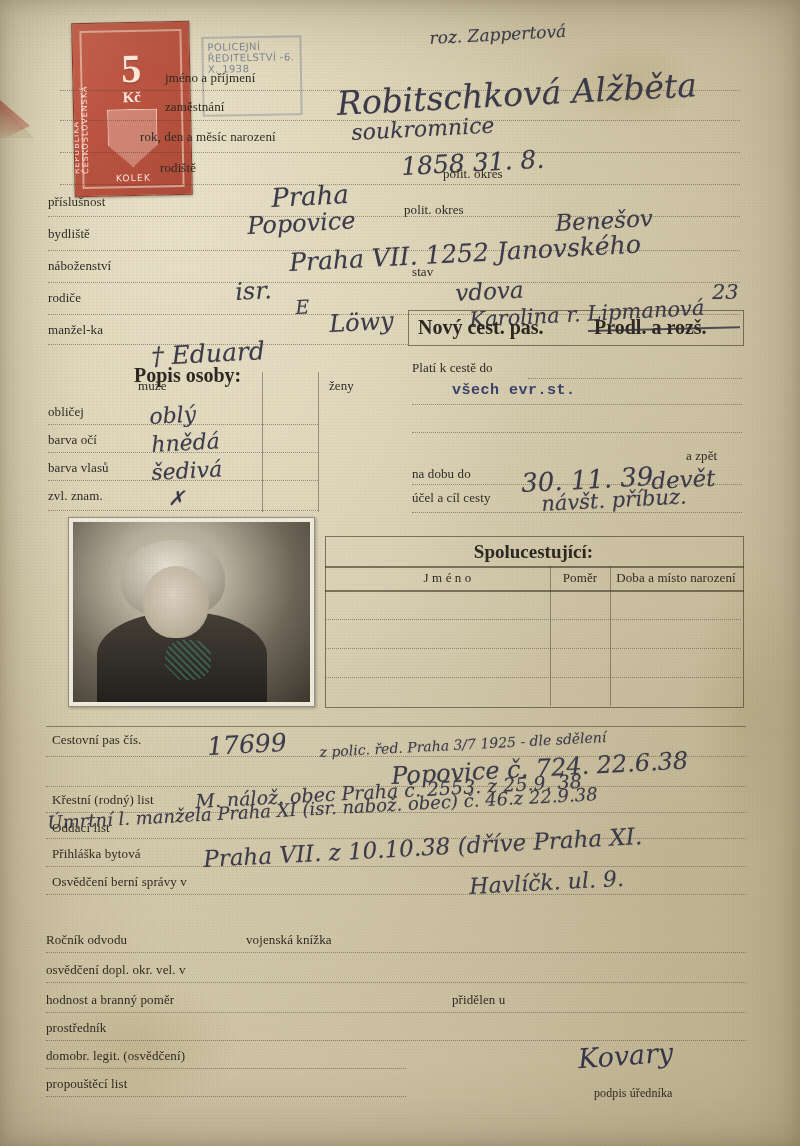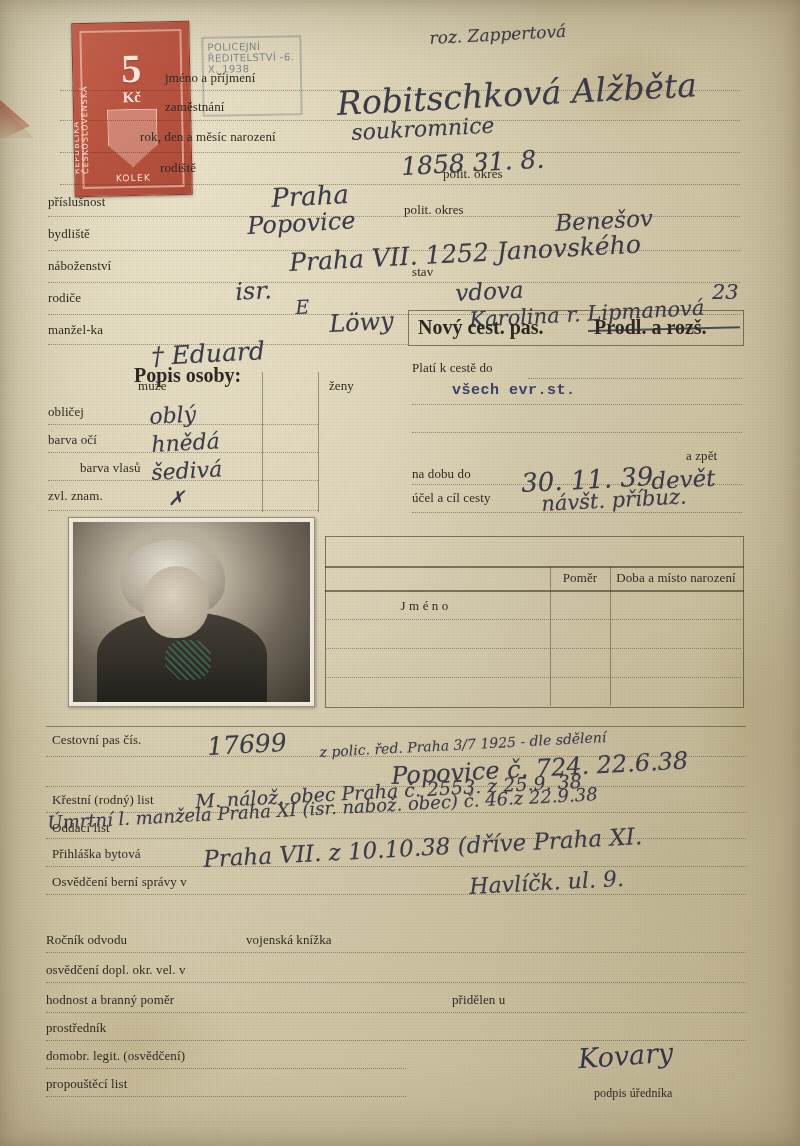--- a/index.html
+++ b/index.html
@@ -377,21 +377,21 @@
   <div class="vrule" style="left:318px;top:372px;height:140px;"></div>
 
   <div class="lbl" style="left:48px;top:404px;">obličej</div>
   <div class="hw mid rot" style="left:150px;top:404px;font-size:22px;">oblý</div>
   <div class="dots" style="left:48px;top:424px;width:270px;"></div>
 
   <div class="lbl" style="left:48px;top:432px;">barva očí</div>
   <div class="hw mid rot" style="left:152px;top:432px;font-size:22px;">hnědá</div>
   <div class="dots" style="left:48px;top:452px;width:270px;"></div>
 
-  <div class="lbl" style="left:48px;top:460px;margin-left:32px;">barva vlasů</div>
+  <div class="lbl" style="left:48px;top:460px;">barva vlasů</div>
   <div class="hw mid rot" style="left:152px;top:460px;font-size:22px;">šedivá</div>
   <div class="dots" style="left:48px;top:480px;width:270px;"></div>
 
   <div class="lbl" style="left:48px;top:488px;">zvl. znam.</div>
   <div class="hw mid" style="left:168px;top:486px;font-size:20px;">✗</div>
   <div class="dots" style="left:48px;top:510px;width:270px;"></div>
 
   <div class="lbl" style="left:412px;top:360px;">Platí k cestě do</div>
   <div class="dots" style="left:528px;top:378px;width:214px;"></div>
   <div class="stamped" style="left:452px;top:382px;font-size:15px;">všech evr.st.</div>
@@ -411,23 +411,24 @@
   <div class="photo-frame">
     <div class="img">
       <div class="hair"></div>
       <div class="body"></div>
       <div class="face"></div>
       <div class="lace"></div>
     </div>
   </div>
 
   <div class="tbl-box" style="left:325px;top:536px;width:417px;height:30px;"></div>
+  <div class="bold-head center" style="left:325px;top:541px;width:417px;font-size:19px;">Spolucestující:</div>
 
   <div class="tbl-box" style="left:325px;top:566px;width:417px;height:24px;"></div>
-  <div class="lbl sm center" style="left:312px;top:570px;width:225px;margin-top:28px;">J m é n o</div>
+  <div class="lbl sm center" style="left:335px;top:570px;width:225px;">J m é n o</div>
   <div class="lbl sm center" style="left:550px;top:570px;width:60px;">Poměr</div>
   <div class="lbl sm center" style="left:610px;top:570px;width:132px;">Doba a místo narození</div>
   <div class="vrule" style="left:550px;top:566px;height:140px;"></div>
   <div class="vrule" style="left:610px;top:566px;height:140px;"></div>
 
   <div class="tbl-box" style="left:325px;top:590px;width:417px;height:116px;"></div>
   <div class="dots" style="left:326px;top:619px;width:415px;"></div>
   <div class="dots" style="left:326px;top:648px;width:415px;"></div>
   <div class="dots" style="left:326px;top:677px;width:415px;"></div>
 

